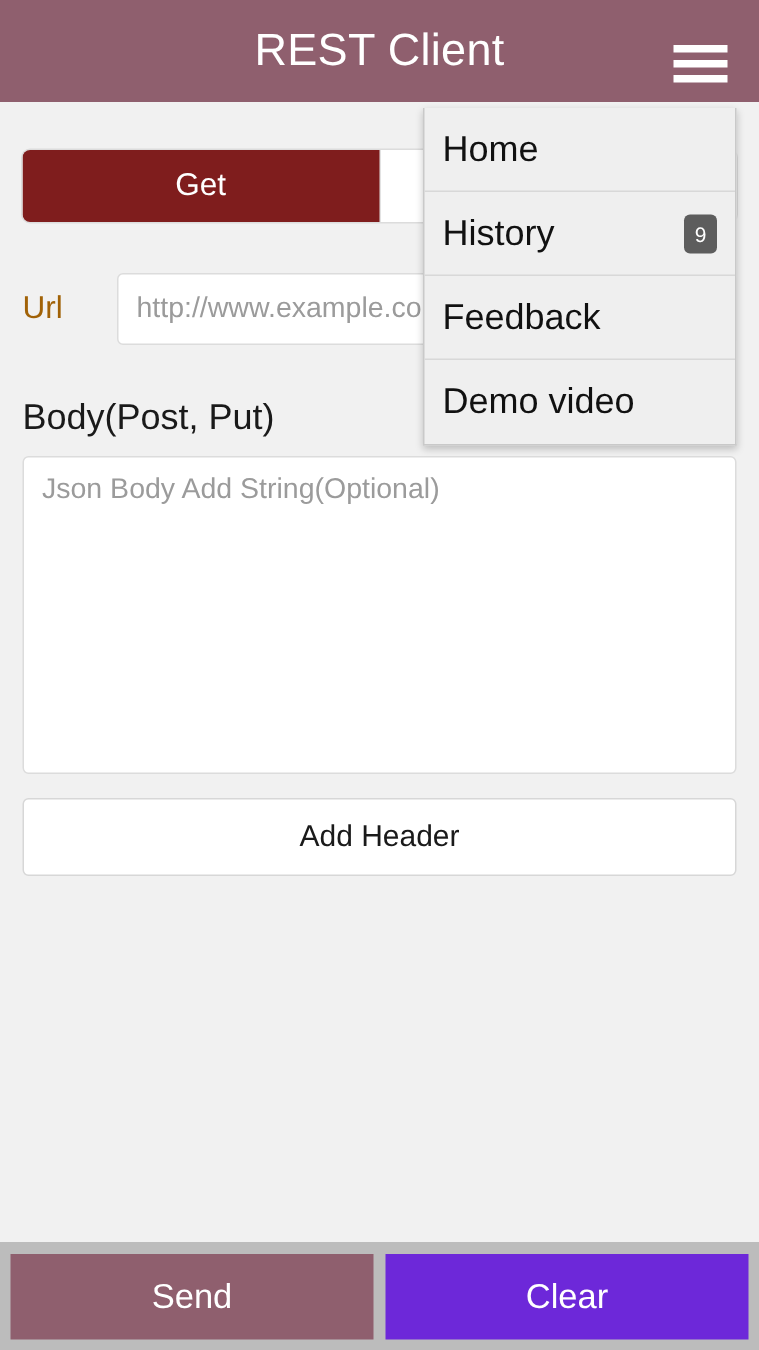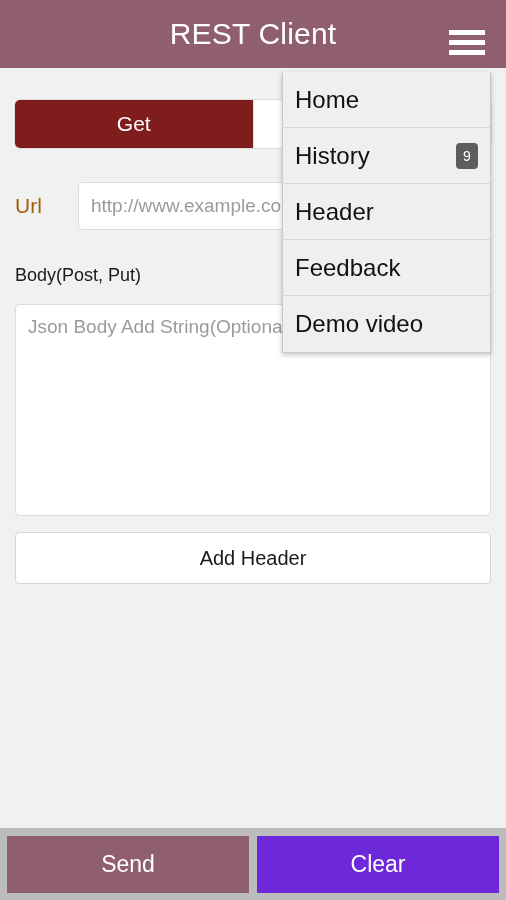--- a/index.html
+++ b/index.html
@@ -112,21 +112,21 @@
     color: #333333;
     padding: 0 12px;
     outline: none;
   }
   #url-input::placeholder { color: #9b9b9b; }
 
   
   #body-label {
     position: absolute;
     left: 15px; top: 181px;
-    font-size: 18px;
+    font-size: 24px;
     color: #1a1a1a;
   }
   #body-input {
     position: absolute;
     left: 15px; top: 220px;
     width: 476px; height: 212px;
     background: #ffffff;
     border: 1px solid #dcdcdc;
     border-radius: 4px;
     font-size: 19px;
@@ -261,23 +261,20 @@
 
   <div class="menu-item">
     <span class="menu-item-label">Home</span>
   </div>
 
   <div class="menu-item">
     <span class="menu-item-label">History</span>
     <span class="menu-badge">9</span>
   </div>
 
-  <div class="menu-item">
-    <span class="menu-item-label">Header</span>
-  </div>
 
   <div class="menu-item">
     <span class="menu-item-label">Feedback</span>
   </div>
 
   <div class="menu-item">
     <span class="menu-item-label">Demo video</span>
   </div>
 
 </div>

